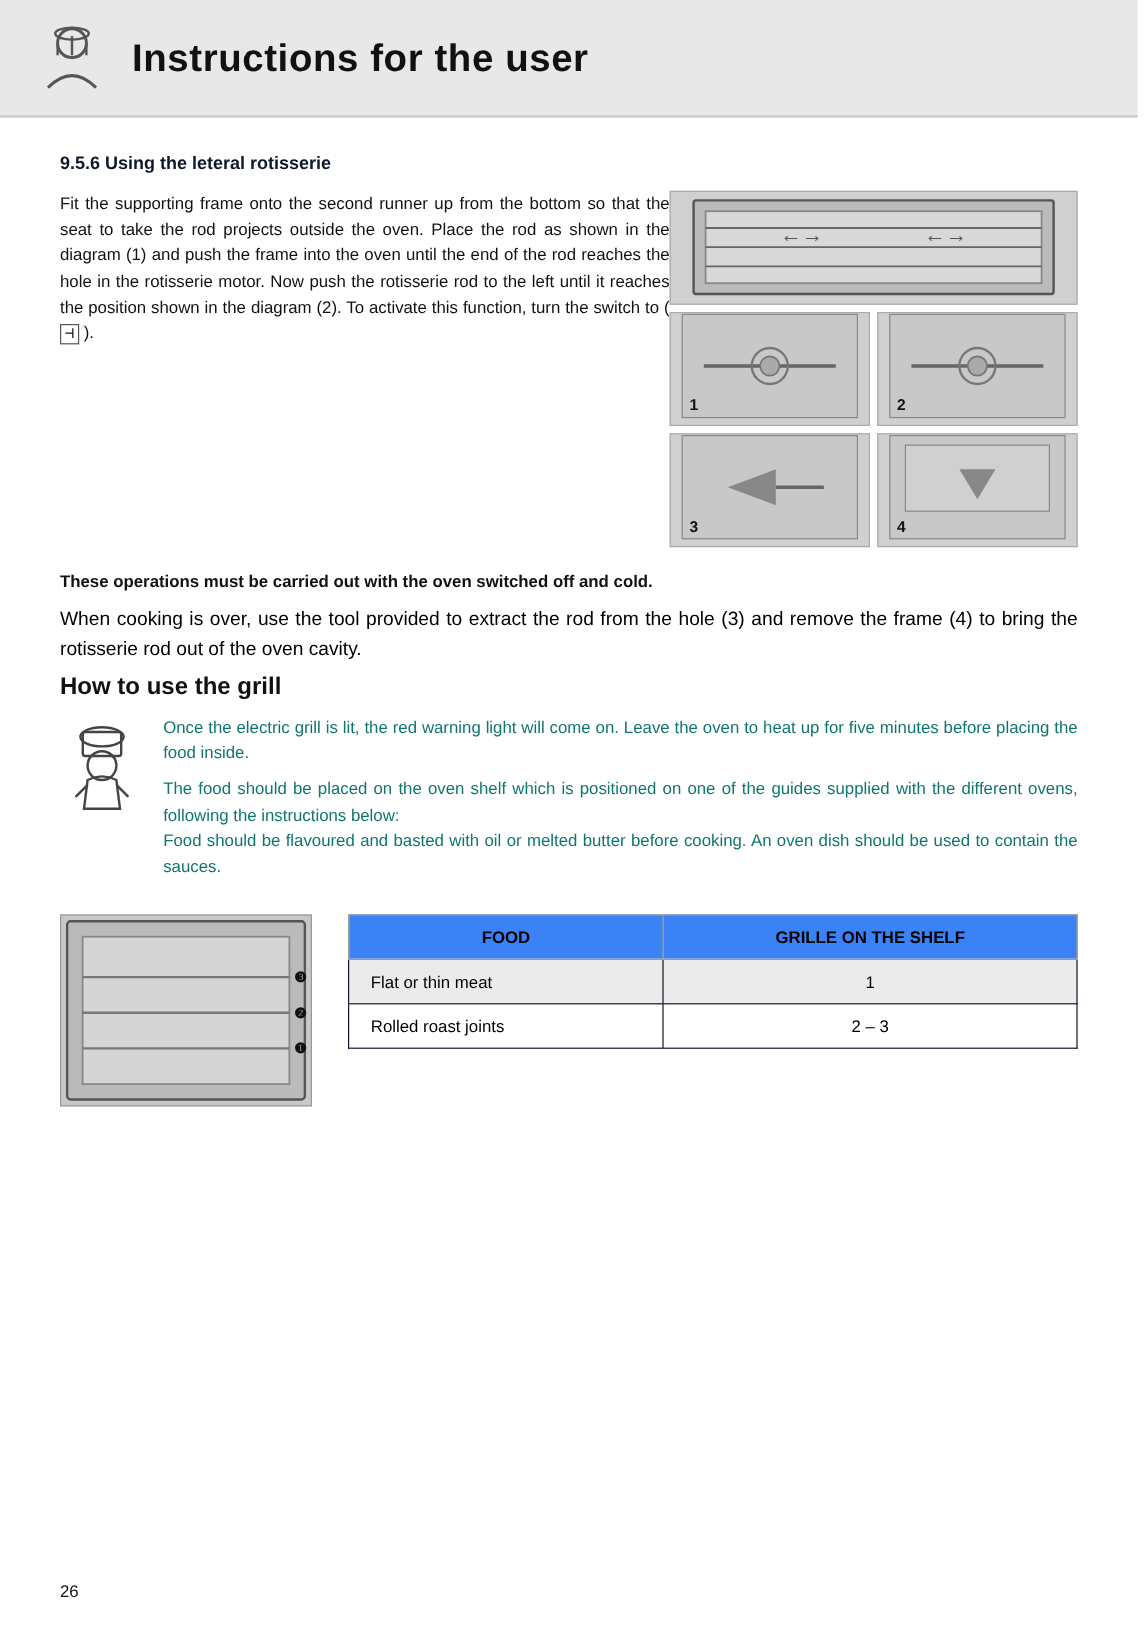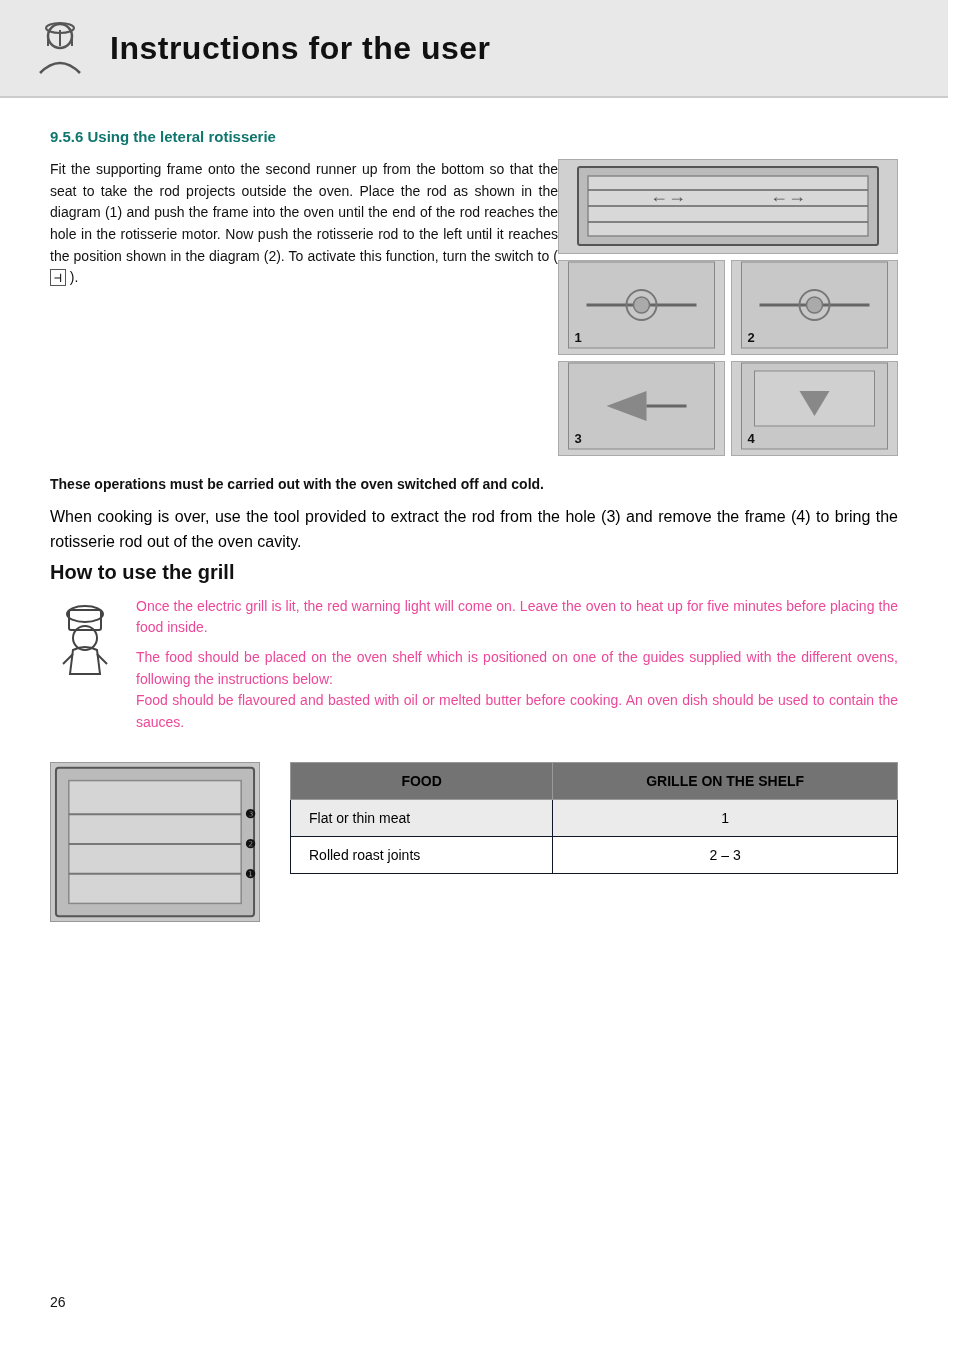--- a/index.html
+++ b/index.html
@@ -44,21 +44,21 @@
 
     
     .content {
       padding: 0 50px;
     }
 
     .section-heading {
       font-size: 15px;
       font-weight: bold;
       margin-bottom: 14px;
-      color: #0f766e;
+      color: #0f172a;
     }
 
     
     .rotisserie-section {
       display: flex;
       margin-bottom: 18px;
     }
     .rotisserie-text {
       flex: 1;
       font-size: 14px;
@@ -135,21 +135,21 @@
       height: 80px;
       display: flex;
       align-items: center;
       justify-content: center;
     }
     .grill-text {
       flex: 1;
       font-size: 14px;
       line-height: 1.55;
       text-align: justify;
-      color: #ec4899;
+      color: #0f766e;
     }
 
     
     .table-section {
       display: flex;
       gap: 30px;
       align-items: flex-start;
       margin-top: 10px;
     }
 
@@ -165,21 +165,21 @@
       align-items: center;
       justify-content: center;
     }
 
     .food-table {
       flex: 1;
       border-collapse: collapse;
       font-size: 14px;
     }
     .food-table th {
-      background: #737373;
+      background: #3b82f6;
       border: 1px solid #999;
       padding: 10px 18px;
       text-align: center;
       font-weight: bold;
       font-size: 14px;
       margin-top: 48px;
     }
     .food-table td {
       border: 1px solid #0f172a;
       padding: 10px 18px;
@@ -191,21 +191,21 @@
     }
     .food-table tr:nth-child(even) td {
       background: #fff;
     }
     .food-table td:last-child {
       text-align: center;
     }
 
     .page-number {
       position: absolute;
-      bottom: 44px;
+      bottom: 20px;
       left: 50px;
       font-size: 14px;
       color: #111;
     }
   </style>
 </head>
 <body>
 
 <div class="page">
 

